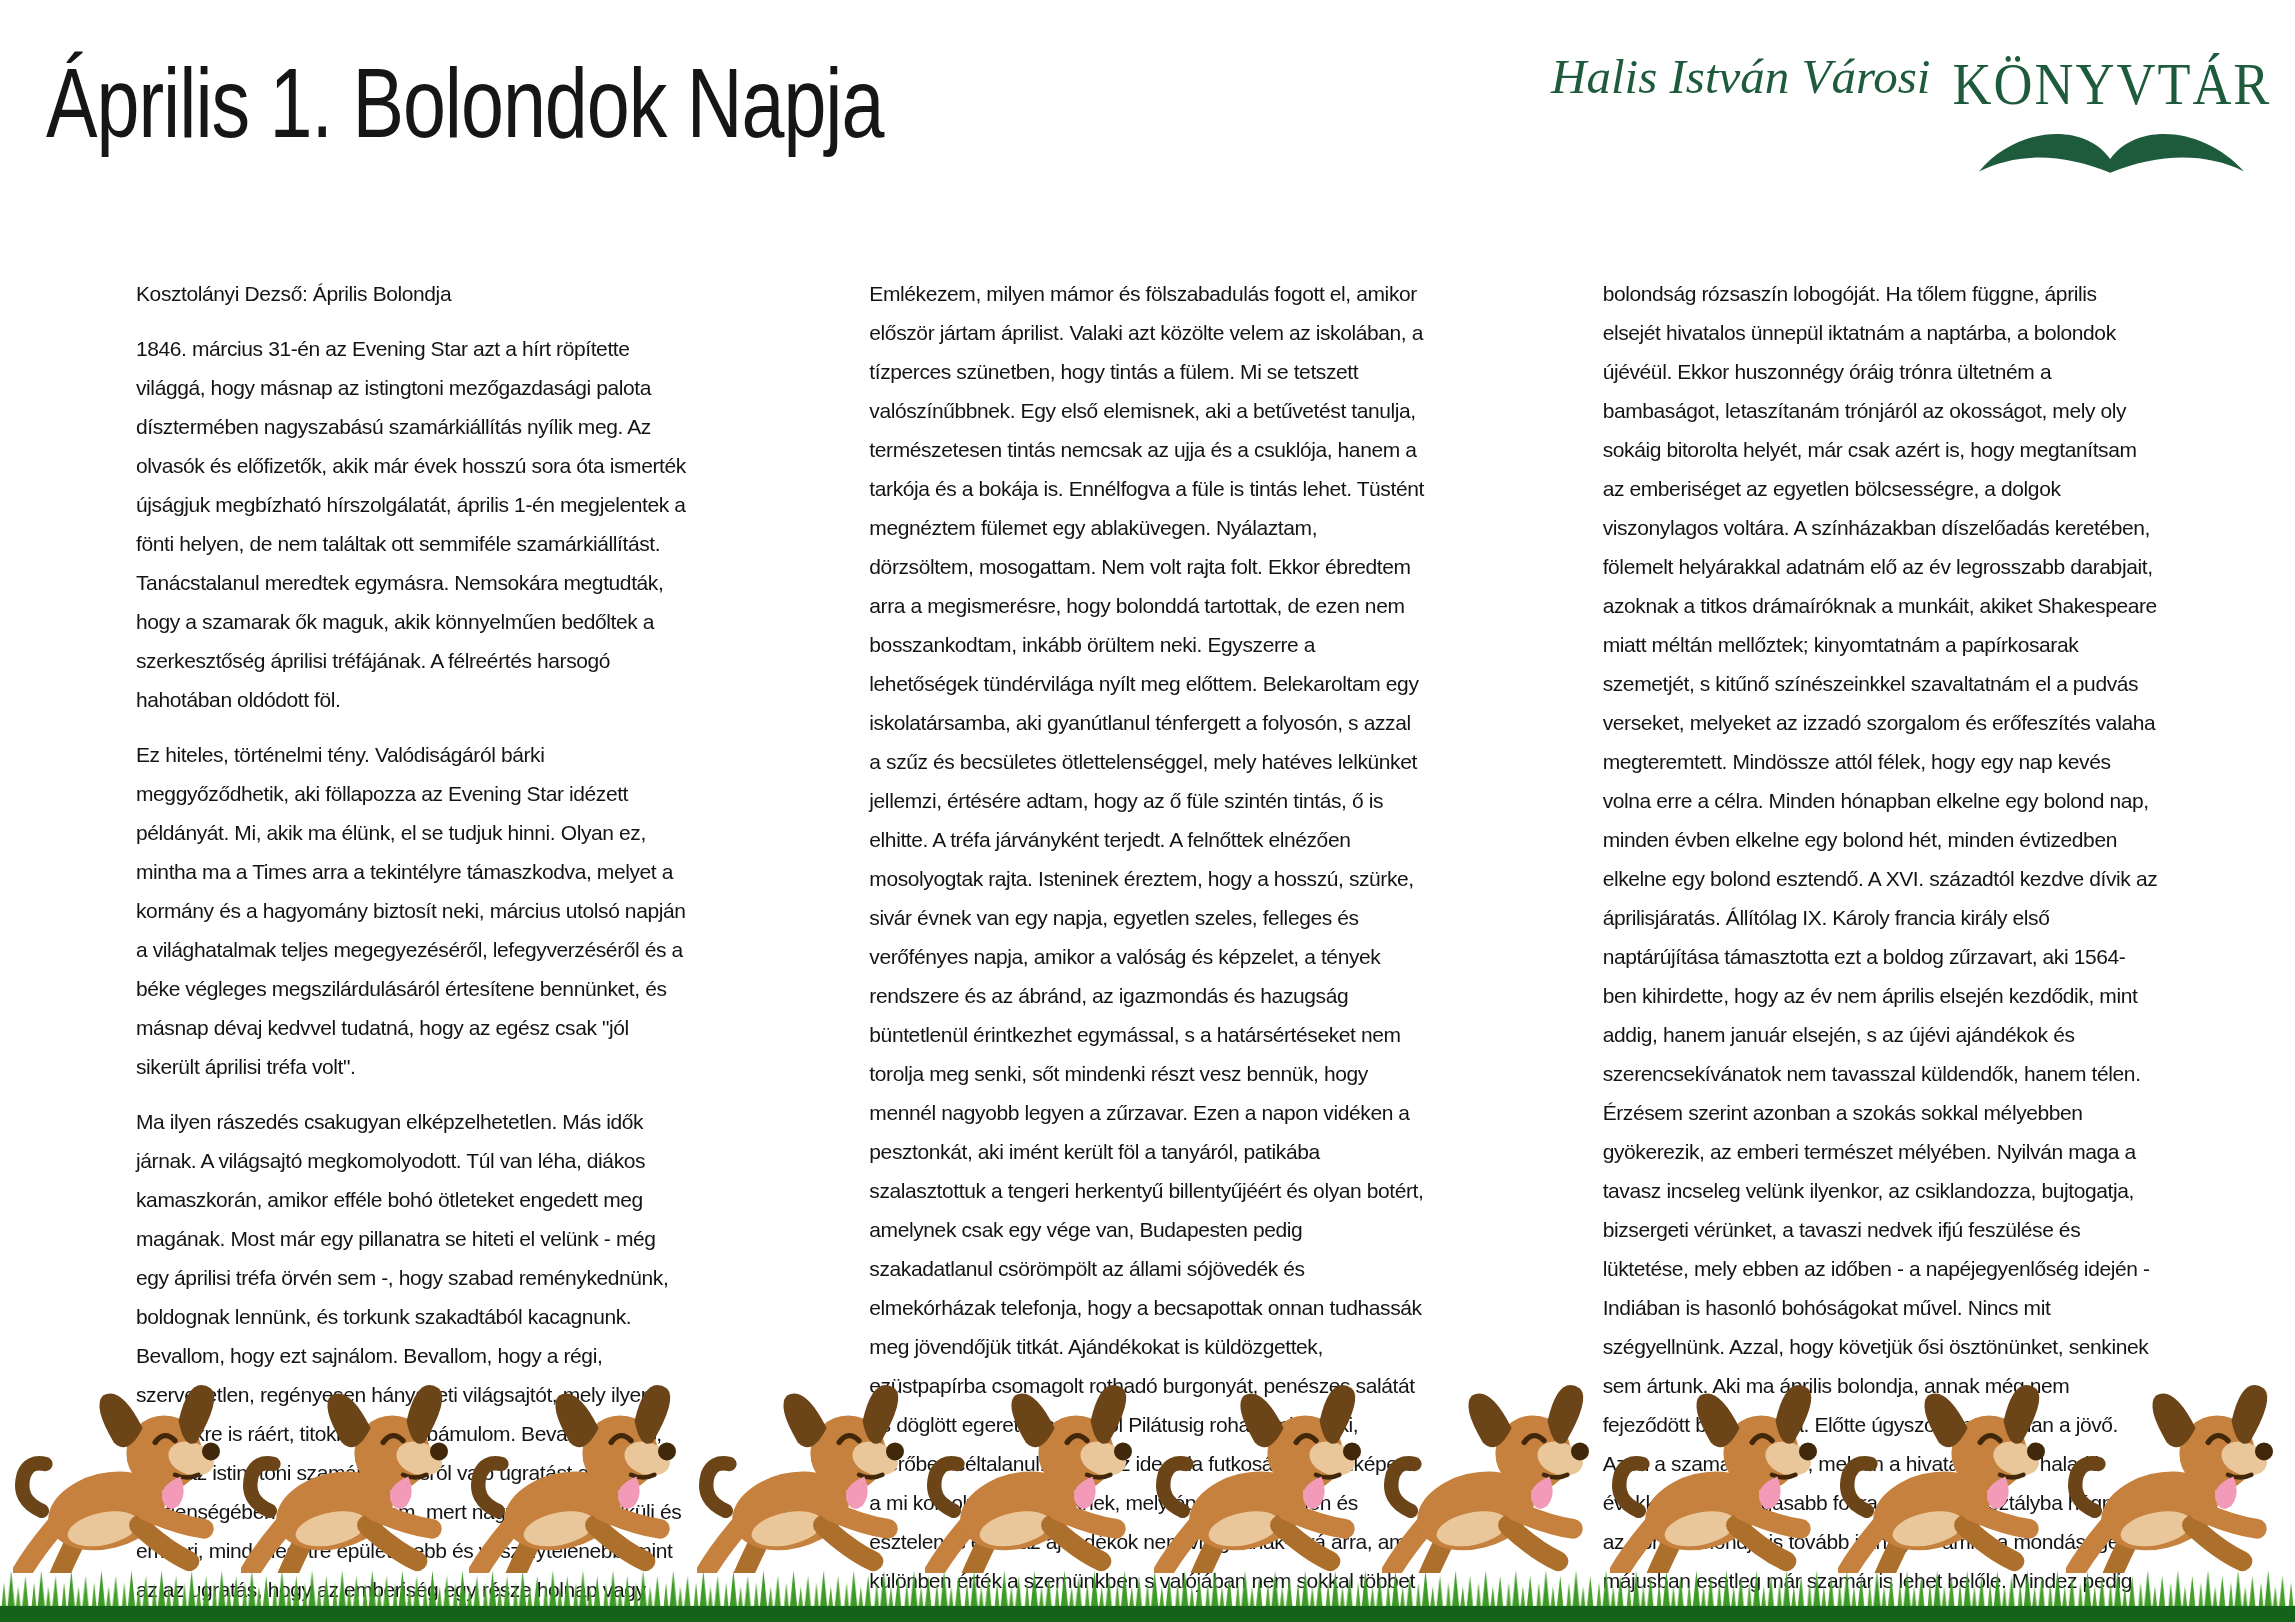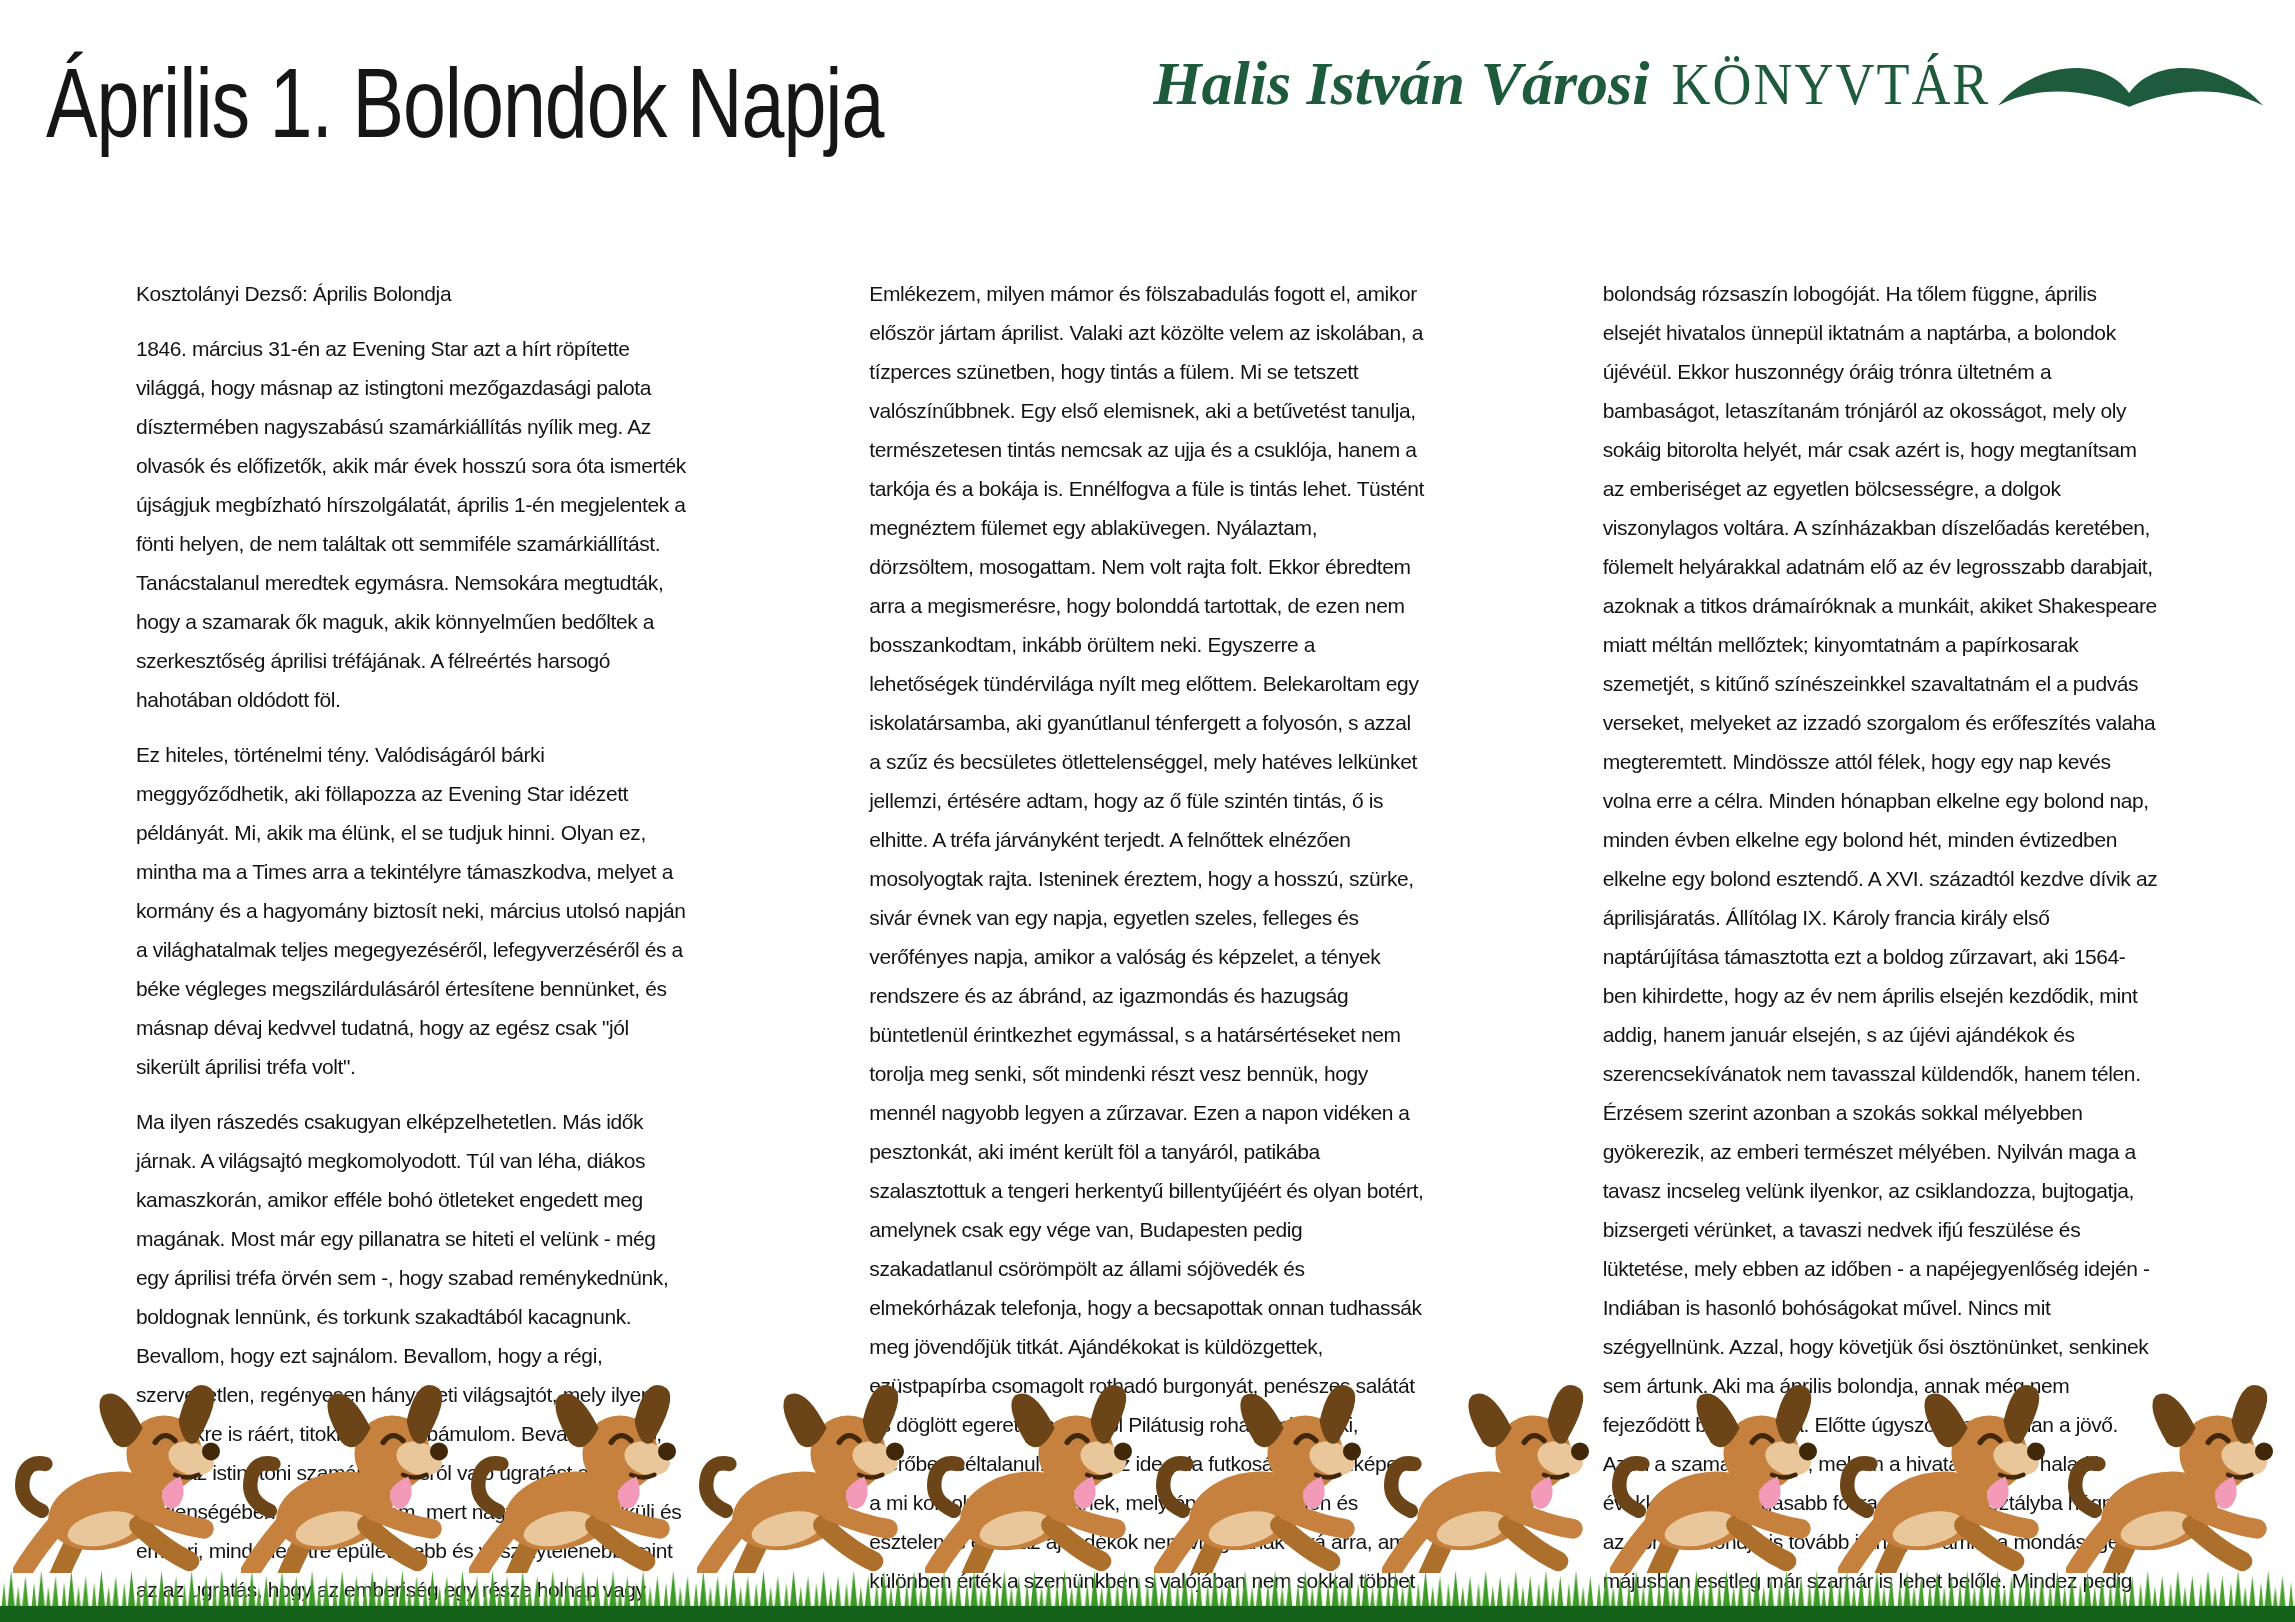--- a/index.html
+++ b/index.html
@@ -17,26 +17,26 @@
     white-space:nowrap;color:#161616;
     transform:scaleX(0.78);transform-origin:left top;
     font-family:"Liberation Sans", sans-serif;
   }
   .logo{
     position:absolute;top:34px;right:23.6px;
     display:flex;align-items:flex-start;gap:22px;
   }
   .logo-script{
     font-family:"Liberation Serif", serif;
-    font-style:italic;font-weight:bold;
-    font-size:62px;line-height:1;
+    font-style:italic;font-weight:normal;
+    font-size:49px;line-height:1;
     color:#1d5b3c;white-space:nowrap;
     padding-top:18.3px;
   }
-  .logo-right{display:flex;flex-direction:row;align-items:flex-end;}
+  .logo-right{display:flex;flex-direction:column;align-items:center;}
   .logo-caps{
     font-family:"Liberation Serif", serif;
     font-size:54px;line-height:1;letter-spacing:2px;
     color:#1d5b3c;white-space:nowrap;
     transform:scaleY(1.08);transform-origin:center top;
     padding-top:19.6px;
   }
   .logo-book{margin-top:6.5px;}
   
   .columns{

